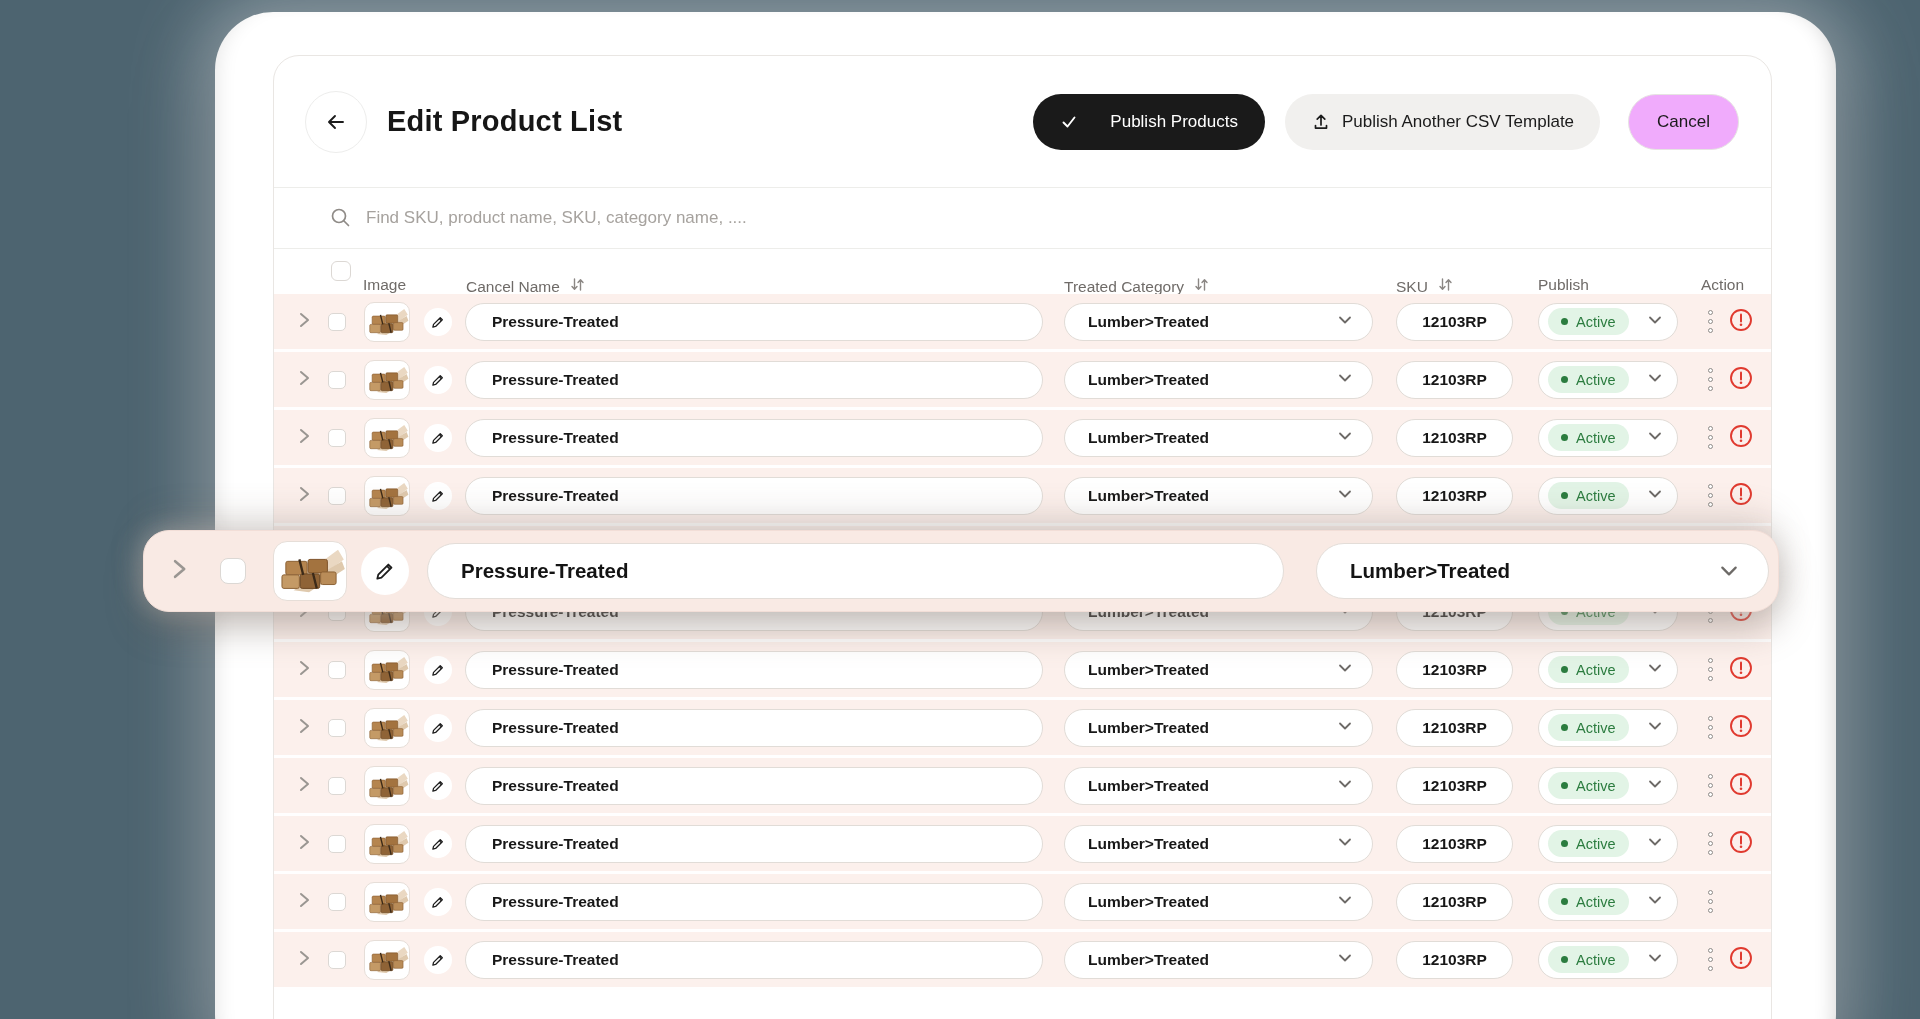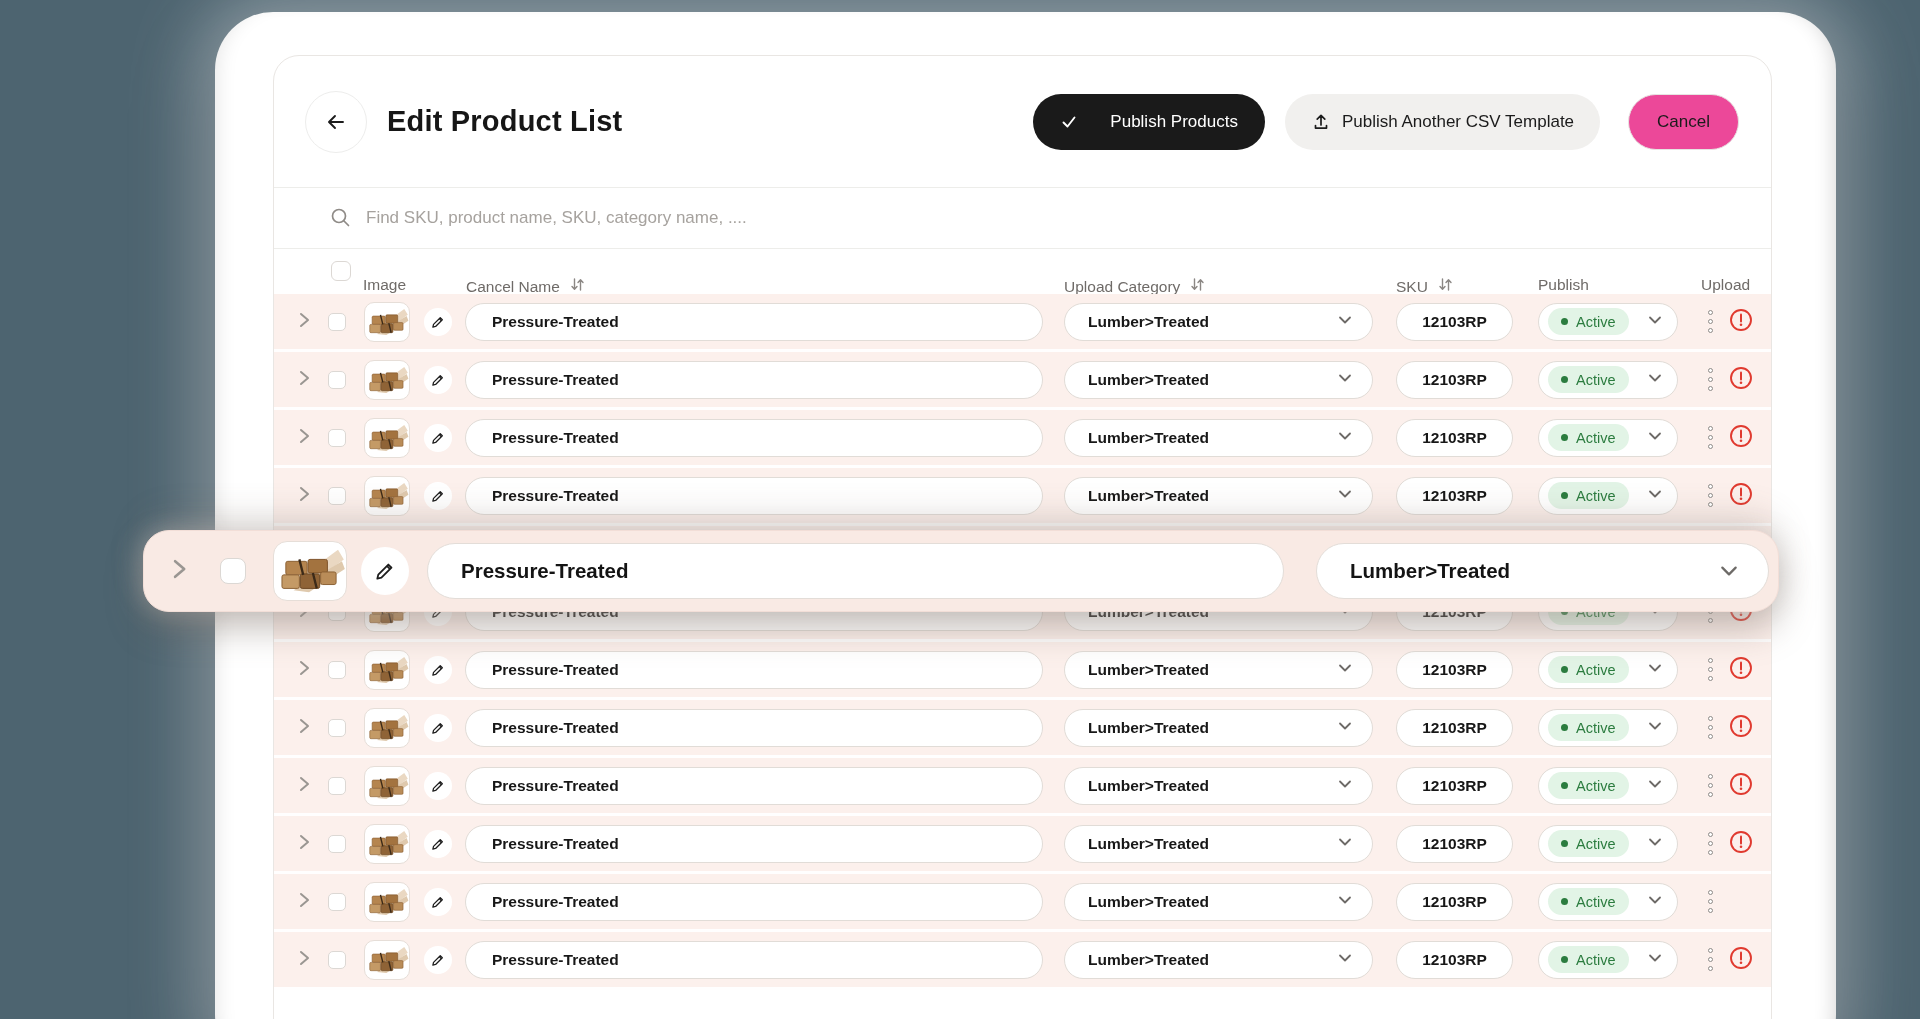--- a/index.html
+++ b/index.html
@@ -32,21 +32,21 @@
   .card-header { position:absolute; left:0; top:0; width:100%; height:131px; display:flex; align-items:center; padding:0 32px 0 31px; }
   .back-btn {
     width:62px; height:62px; border-radius:50%; border:1px solid #ededec; background:#fff;
     display:flex; align-items:center; justify-content:center; cursor:pointer; flex:0 0 auto;
   }
   .page-title { font-size:29px; font-weight:700; color:#161616; margin-left:20px; letter-spacing:.2px; }
   .header-actions { margin-left:auto; display:flex; align-items:center; gap:20px; }
   .btn { height:56px; border-radius:28px; display:flex; align-items:center; gap:11px; font-size:17px; font-weight:500; cursor:pointer; border:none; background:none; font-family:inherit; }
   .btn-dark { background:#1a1a1a; color:#ffffff; padding:0 27px;gap:32px; }
   .btn-light { background:#f1f0ee; color:#1b1b1b; padding:0 26px; }
-  .btn-outline { background:#ec4899; color:#1b1b1b; border:1px solid #e6e4e2; padding:0 28px; margin-left:8px; }
+  .btn-outline { background:#f0abfc; color:#1b1b1b; border:1px solid #e6e4e2; padding:0 28px; margin-left:8px; }
 
   .divider { position:absolute; left:0; width:100%; height:1px; background:#ededea; }
   .divider-1 { top:131px; } .divider-2 { top:192px; }
 
   
   .search-row { position:absolute; left:0; top:131px; width:100%; height:61px; display:flex; align-items:center; }
   .search-icon { position:absolute; left:55px; top:19px; }
   .search-input {
     position:absolute; left:92px; top:0; width:1300px; height:100%; border:none; outline:none;
     font-size:17px; color:#737373; font-family:inherit; background:transparent;
@@ -150,42 +150,42 @@
       <span class="th th-name">
           <span>Cancel Name</span>
           <span>
   <svg width="17" height="17" viewBox="0 0 17 17">
     <path d="M5.5 3v10 M3 10.5 L5.5 13.2 L8 10.5" fill="none" stroke="#8b8784" stroke-width="1.4" stroke-linecap="round" stroke-linejoin="round"></path>
     <path d="M11.5 14V4 M9 6.5 L11.5 3.8 L14 6.5" fill="none" stroke="#8b8784" stroke-width="1.4" stroke-linecap="round" stroke-linejoin="round"></path>
   </svg>
 </span>
         </span>
       <span class="th th-category">
-          <span>Upload Category</span>
+          <span>Treated Category</span>
           <span>
   <svg width="17" height="17" viewBox="0 0 17 17">
     <path d="M5.5 3v10 M3 10.5 L5.5 13.2 L8 10.5" fill="none" stroke="#8b8784" stroke-width="1.4" stroke-linecap="round" stroke-linejoin="round"></path>
     <path d="M11.5 14V4 M9 6.5 L11.5 3.8 L14 6.5" fill="none" stroke="#8b8784" stroke-width="1.4" stroke-linecap="round" stroke-linejoin="round"></path>
   </svg>
 </span>
         </span>
       <span class="th th-sku">
           <span>SKU</span>
           <span>
   <svg width="17" height="17" viewBox="0 0 17 17">
     <path d="M5.5 3v10 M3 10.5 L5.5 13.2 L8 10.5" fill="none" stroke="#8b8784" stroke-width="1.4" stroke-linecap="round" stroke-linejoin="round"></path>
     <path d="M11.5 14V4 M9 6.5 L11.5 3.8 L14 6.5" fill="none" stroke="#8b8784" stroke-width="1.4" stroke-linecap="round" stroke-linejoin="round"></path>
   </svg>
 </span>
         </span>
       <span class="th th-publish">
           <span>Publish</span>
         </span>
       <span class="th th-action">
-          <span>Upload</span>
+          <span>Action</span>
         </span>
     </div>
 
     <div class="rows">
   <div class="row">
     <span class="row-chevron">
   <svg width="16" height="20" viewBox="0 0 16 20">
     <polyline points="5,4 12,10 5,16" fill="none" stroke="#9a9692" stroke-width="2" stroke-linecap="round" stroke-linejoin="round"></polyline>
   </svg>
 </span>

